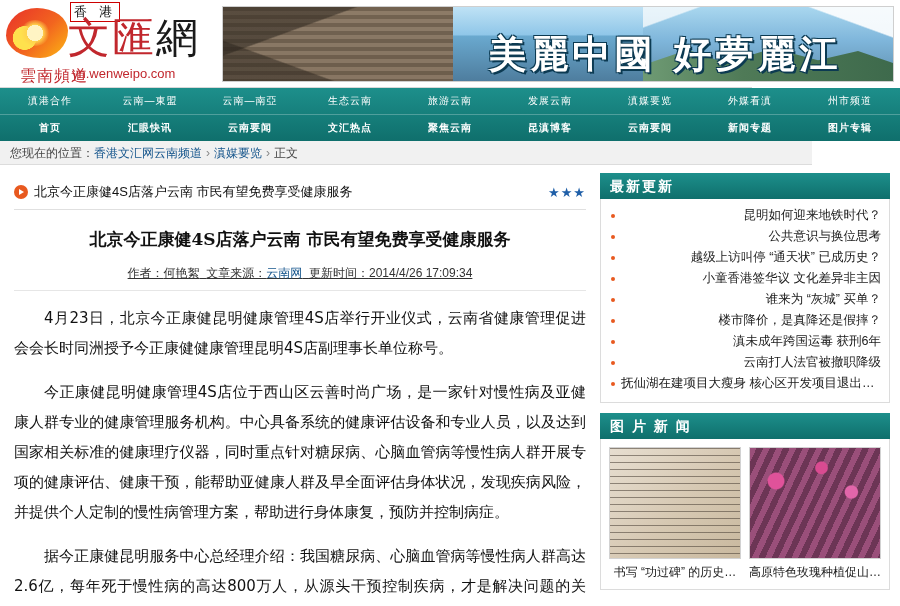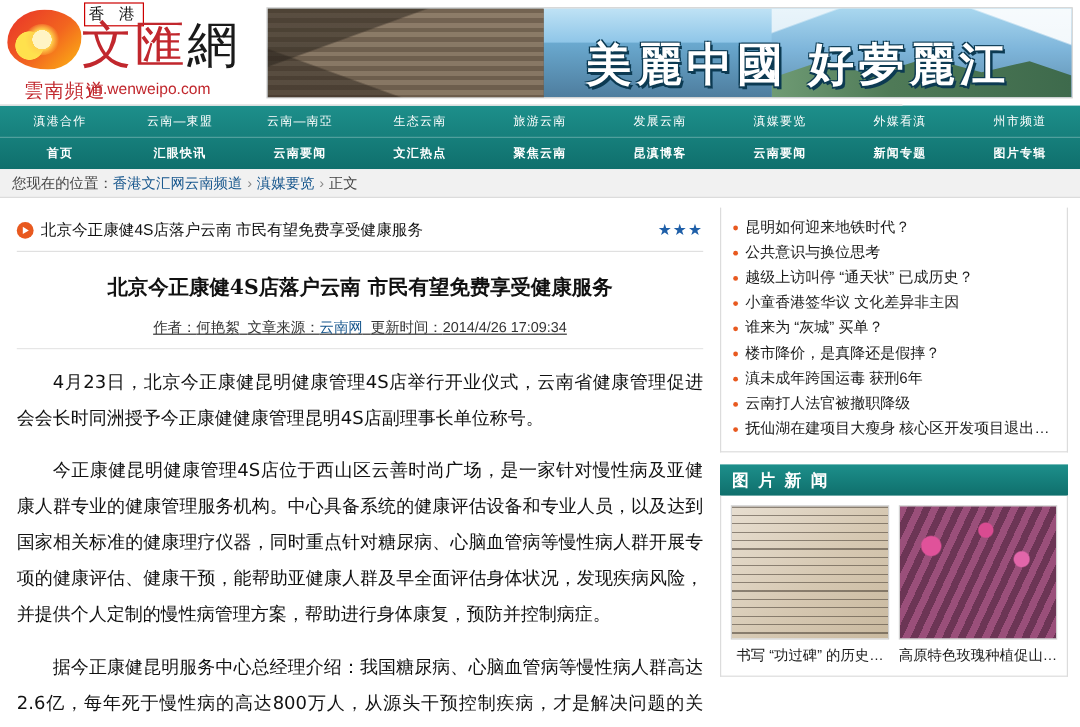--- a/index.html
+++ b/index.html
@@ -99,21 +99,21 @@
     border-bottom:1px solid rgba(255,255,255,.25);
   }
   .nav-row:last-child{border-bottom:none;}
   .nav-item{
     flex:1 1 0;text-align:center;color:#ffffff;font-size:10px;
     letter-spacing:1px;cursor:pointer;white-space:nowrap;
   }
   .nav-row.row2 .nav-item{font-weight:bold;}
   
   .crumb{
-    width:900px;height:24px;line-height:24px;
+    width:812px;height:24px;line-height:24px;
     background:#f1f1f1;border-bottom:1px solid #dcdcdc;
     font-size:12px;color:#444;box-sizing:border-box;padding-left:10px;
   }
   .crumb a{color:#15558c;text-decoration:none;}
   .crumb .sep{color:#888;margin:0 4px;}
   
   .wrap{display:flex;width:900px;}
   .left{width:600px;padding:0 14px 0 14px;box-sizing:border-box;}
   .right{width:300px;padding:8px 10px 0 0;box-sizing:border-box;}
   
@@ -150,21 +150,21 @@
   .panel-head{
     height:26px;line-height:26px;
     background:linear-gradient(180deg,#1d8f8b 0%,#0f6f6c 100%);
     color:#fff;font-weight:bold;font-size:14px;padding-left:10px;
     letter-spacing:2px;box-sizing:border-box;
   }
   .panel-body{
     border:1px solid #dcdcdc;border-top:none;padding:6px 8px 8px 8px;
     box-sizing:border-box;
   }
-  .news-list{list-style:none;margin:0;padding:0;}
+  .news-list{list-style:none;margin:0;padding:0;text-align:right;}
   .news-list li{
     font-size:12.5px;line-height:21px;color:#1a1a1a;
     position:relative;padding-left:12px;white-space:nowrap;
     overflow:hidden;text-overflow:ellipsis;cursor:pointer;
   }
   .news-list li:before{
     content:"";position:absolute;left:2px;top:9px;width:4px;height:4px;
     border-radius:50%;background:#e8591f;
   }
   .pic-grid{display:flex;gap:8px;margin-top:2px;}
@@ -257,20 +257,21 @@
     <div class="art-body">
       <p>4月23日，北京今正康健昆明健康管理4S店举行开业仪式，云南省健康管理促进会会长时同洲授予今正康健健康管理昆明4S店副理事长单位称号。</p>
       <p>今正康健昆明健康管理4S店位于西山区云善时尚广场，是一家针对慢性病及亚健康人群专业的健康管理服务机构。中心具备系统的健康评估设备和专业人员，以及达到国家相关标准的健康理疗仪器，同时重点针对糖尿病、心脑血管病等慢性病人群开展专项的健康评估、健康干预，能帮助亚健康人群及早全面评估身体状况，发现疾病风险，并提供个人定制的慢性病管理方案，帮助进行身体康复，预防并控制病症。</p>
       <p>据今正康健昆明服务中心总经理介绍：我国糖尿病、心脑血管病等慢性病人群高达2.6亿，每年死于慢性病的高达800万人，从源头干预控制疾病，才是解决问题的关键。健康管理是从国外引入的全新的一门健康科学，包括健康评估、健康干预、健康促进等，通过健康管理专家进行个人健康方案定制，并及时跟踪千</p>
     </div>
   </div>
 
   <div class="right">
 
     <div class="panel">
+      <div class="panel-head">最新更新</div>
       <div class="panel-body">
         <ul class="news-list">
           <li>昆明如何迎来地铁时代？</li>
           <li>公共意识与换位思考</li>
           <li>越级上访叫停 “通天状” 已成历史？</li>
           <li>小童香港签华议 文化差异非主因</li>
           <li>谁来为 “灰城” 买单？</li>
           <li>楼市降价，是真降还是假摔？</li>
           <li>滇未成年跨国运毒 获刑6年</li>
           <li>云南打人法官被撤职降级</li>

